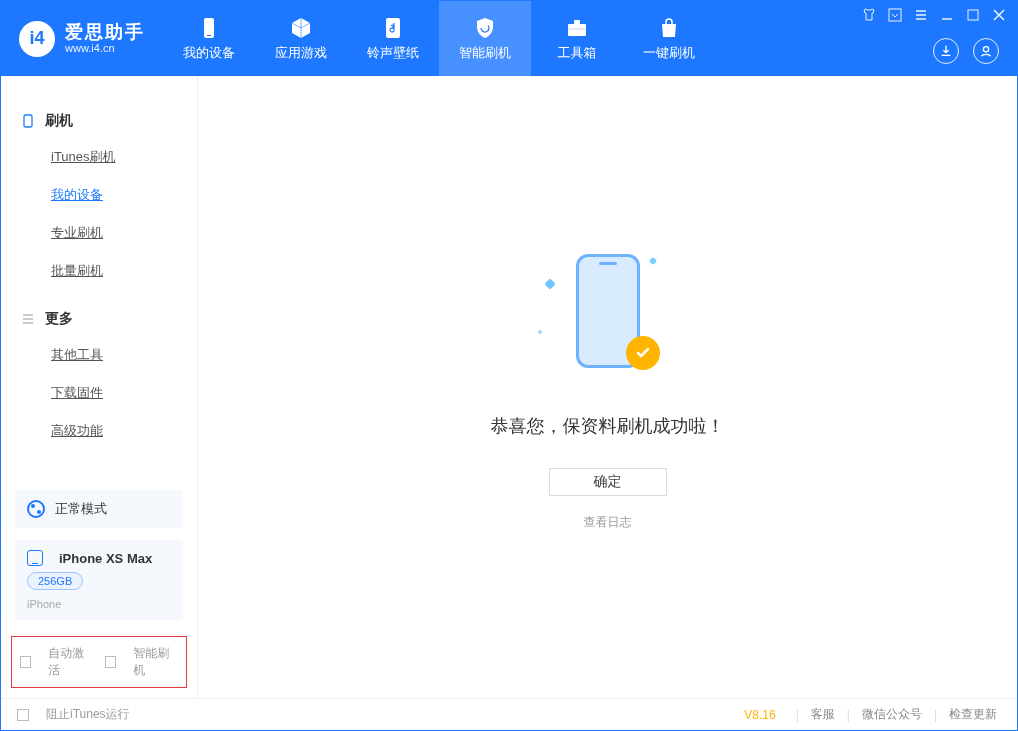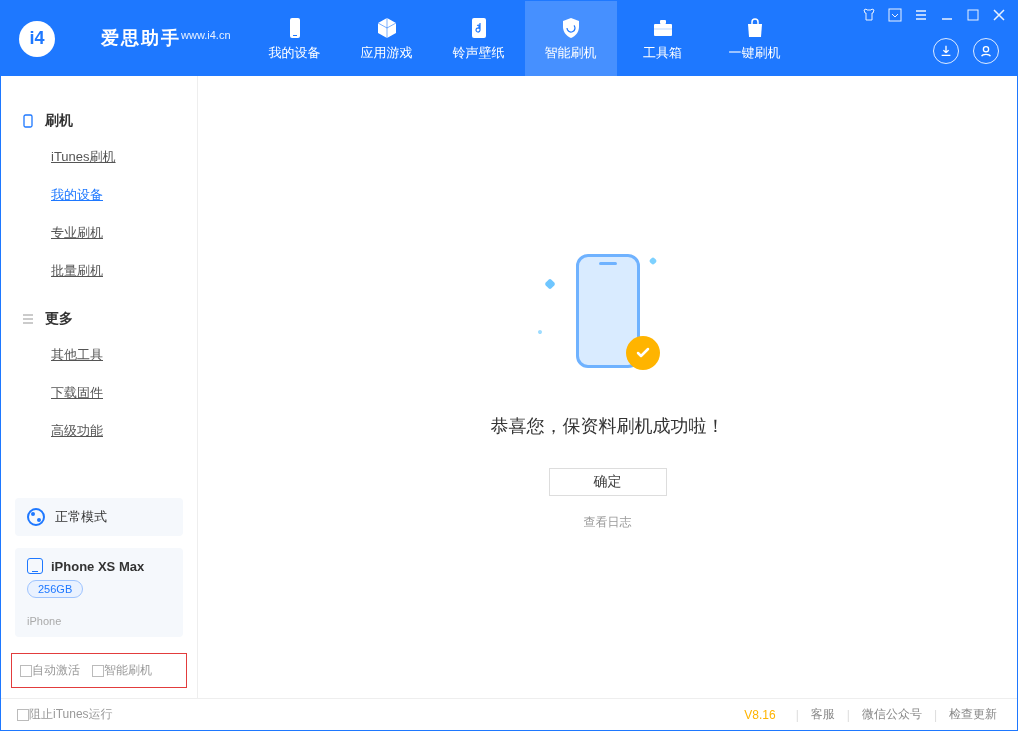--- a/index.html
+++ b/index.html
@@ -3,21 +3,21 @@
 <meta charset="utf-8">
 <style>
 * { margin: 0; padding: 0; box-sizing: border-box; font-family: "Microsoft YaHei", "PingFang SC", sans-serif; }
 body { background: #fff; }
 .app { width: 1018px; height: 731px; border: 1px solid #1e78ff; display: flex; flex-direction: column; position: relative; }
 
 
 .header { height: 75px; background: #1e78ff; display: flex; align-items: stretch; color: #fff; }
 .logo-block { display: flex; align-items: center; padding: 0 18px; gap: 10px; justify-content: space-between; }
 .logo-circle { width: 36px; height: 36px; border-radius: 50%; background: #fff; display:flex; align-items:center; justify-content:center; color:#1e78ff; font-weight:bold; font-size:18px; flex-shrink:0;}
-.logo-text { display:flex; flex-direction:row; line-height:1.1;margin-left:36px; }
+.logo-text { display:flex; flex-direction:column; line-height:1.1; }
 .logo-title { font-size: 18px; font-weight: bold; letter-spacing: 2px;}
 .logo-sub { font-size: 11px; opacity: .9; }
 .nav-tabs { display:flex; }
 .nav-tab { width: 92px; display:flex; flex-direction:column; align-items:center; justify-content:center; gap:4px; font-size:13px; cursor:pointer; position:relative; }
 .nav-tab.active { background: rgba(255,255,255,.18); }
 .nav-tab .nt-icon { width:26px; height:24px; display:flex; align-items:center; justify-content:center; }
 .nav-tab .nt-icon svg { width:24px; height:24px; }
 .header-spacer { flex:1; }
 .header-right { display:flex; align-items:flex-end; padding: 0 18px 12px 0; gap:14px; }
 .hr-btn { width:26px; height:26px; border:1.5px solid rgba(255,255,255,.85); border-radius:50%; display:flex; align-items:center; justify-content:center; cursor:pointer; }
@@ -31,27 +31,27 @@
 .side-group { margin-bottom:12px; }
 .side-group-h { display:flex; align-items:center; gap:10px; padding: 8px 20px; font-size:14px; color:#333; font-weight:600; }
 .side-group-h .sg-icon { width:14px; height:14px; display:flex; }
 .side-item { padding: 10px 20px 10px 50px; font-size:13px; color:#555; cursor:pointer;text-decoration:underline; }
 .side-item.active { color:#1e78ff; }
 .side-panel { margin: 6px 14px; padding:10px 12px; background:#f5f8fc; border-radius:4px; font-size:13px; color:#333; }
 .mode-panel { display:flex; align-items:center; gap:10px; }
 .mode-icon { width:18px; height:18px; border:2px solid #1e78ff; border-radius:50%; position:relative; }
 .mode-icon::before,.mode-icon::after{content:"";position:absolute;width:4px;height:4px;background:#1e78ff;border-radius:50%;}
 .mode-icon::before{top:2px;left:2px;} .mode-icon::after{bottom:2px;right:2px;}
-.device-panel .dev-row{display:flex;align-items:center;gap:8px;font-weight:600;}
+.device-panel .dev-row{display:flex;align-items:center;gap:16px;font-weight:600;}
 .dev-icon{width:16px;height:16px;border:1.5px solid #1e78ff;border-radius:3px;position:relative;}
 .dev-icon::after{content:"";position:absolute;left:4px;right:4px;bottom:1px;height:1.5px;background:#1e78ff;}
 .cap-badge { display:inline-block; margin-top:6px; padding:2px 10px; border:1px solid #9ec4ff; background:#eaf2ff; color:#1e78ff; border-radius:10px; font-size:11px; }
-.dev-type { font-size:11px; color:#aaa; margin-top:17px; }
+.dev-type { font-size:11px; color:#aaa; margin-top:8px; }
 .side-bottom { border:1.5px solid #e23c3c; margin:10px; padding:8px 8px; display:flex; gap:12px; align-items:center; }
-.cb { display:flex; align-items:center; gap:0; font-size:12px; color:#999; cursor:pointer;}
+.cb { display:flex; align-items:center; gap:17px; font-size:12px; color:#999; cursor:pointer;}
 .cb-box { width:12px; height:12px; border:1px solid #bbb; }
 
 
 .main { flex:1; position:relative; display:flex; flex-direction:column; align-items:center; justify-content:center; }
 .illus { width:140px; height:140px; position:relative; margin-bottom:30px; }
 .phone { position:absolute; left:38px; top:10px; width:64px; height:114px; border:3px solid #6fb2ff; border-radius:12px; background:#d9ebff; }
 .phone::after{content:"";position:absolute;top:5px;left:50%;transform:translateX(-50%);width:18px;height:3px;background:#6fb2ff;border-radius:2px;}
 .check { position:absolute; right:18px; bottom:14px; width:34px; height:34px; background:#ffb400; border-radius:50%; display:flex; align-items:center; justify-content:center; }
 .spark { position:absolute; background:#6fc6ff; border-radius:2px; }
 .spark.s1{width:8px;height:8px;top:36px;left:8px;transform:rotate(45deg);}

